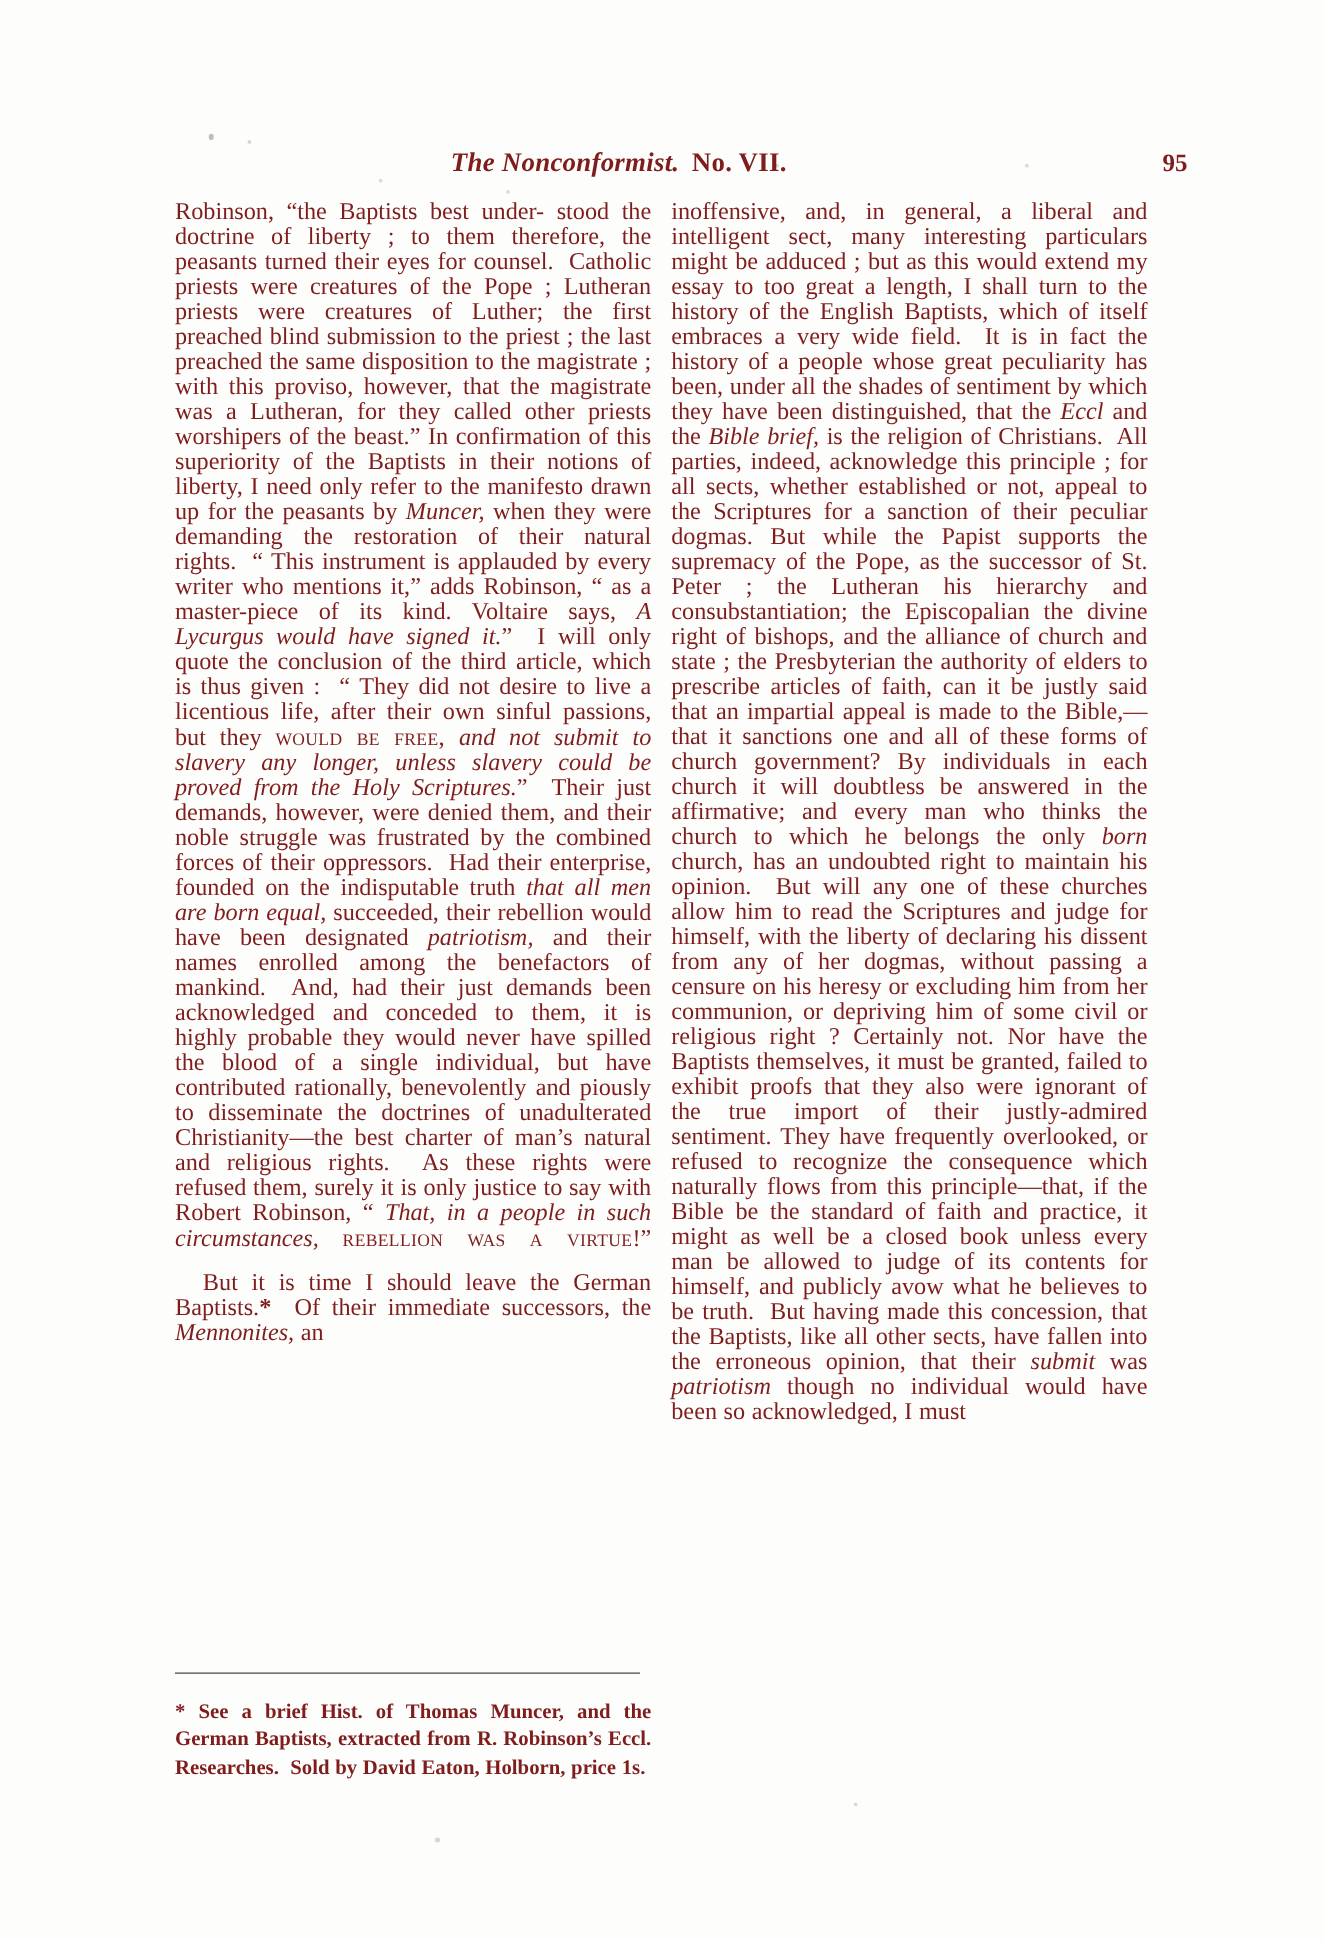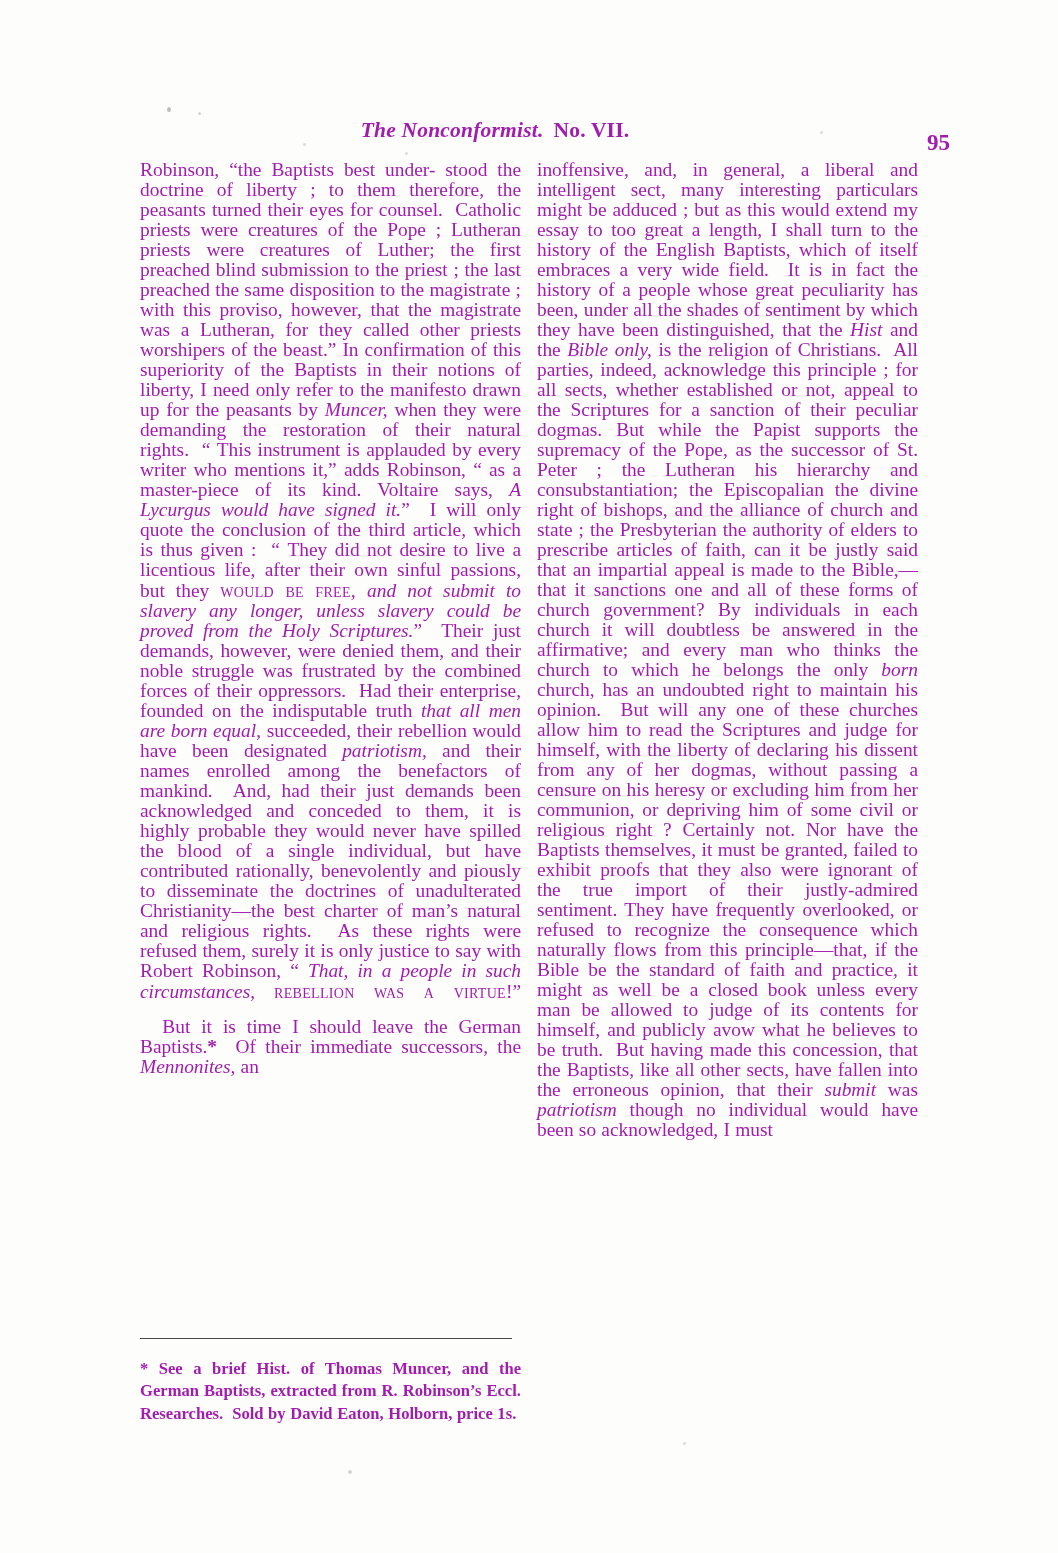--- a/index.html
+++ b/index.html
@@ -6,21 +6,21 @@
     margin: 0;
     padding: 0;
     background: #ffffff;
   }
   .page {
     position: relative;
     width: 1058px;
     height: 1553px;
     background: #fdfdfc;
     font-family: "Liberation Serif", "DejaVu Serif", serif;
-    color: #a21caf;
+    color: #7f1d1d;
     overflow: hidden;
   }
 
   
   .speck {
     position: absolute;
     background: #8e8a84;
     border-radius: 50%;
     opacity: .55;
   }
@@ -47,22 +47,22 @@
     font-style: italic;
     font-weight: 700;
   }
   .runhead-title .issue {
     font-weight: 700;
     margin-left: 10px;
   }
   .runhead-folio {
     position: absolute;
     right: 0;
-    top: 12px;
-    font-size: 23px;
+    top: 2px;
+    font-size: 20px;
     font-weight: 700;
   }
 
   
   .columns {
     position: absolute;
     left: 140px;
     top: 160px;
     width: 810px;
   }
@@ -189,21 +189,21 @@
       </div>
     </div>
 
     <div class="col col-right">
       <p class="lastline">inoffensive, and, in general, a liberal
         and intelligent sect, many interesting particulars might be adduced ; but as
         this would extend my essay to too great a length, I shall turn to the history
         of the English Baptists, which of itself embraces a very wide field.&nbsp; It
         is in fact the history of a people whose great peculiarity has been, under all
         the shades of sentiment by which they have been distinguished, that the
-        <i>Hist</i> and the <i>Bible only,</i>
+        <i>Eccl</i> and the <i>Bible brief,</i>
         is the religion of Christians.&nbsp; All parties, indeed, acknowledge this principle ;
         for all sects, whether established or not, appeal to the Scriptures for a
         sanction of their peculiar dogmas. But while the Papist supports the supremacy
         of the Pope, as the successor of St. Peter ; the Lutheran his hierarchy
         and consubstantiation; the Episcopalian the divine right of bishops, and
         the alliance of church and state ; the Presbyterian the authority of elders
         to prescribe articles of faith, can it be justly said that an impartial appeal is
         made to the Bible,—that it sanctions one and all of these forms of church
         government? By individuals in each church it will doubtless be answered
         in the affirmative; and every man who thinks the church to which he belongs

